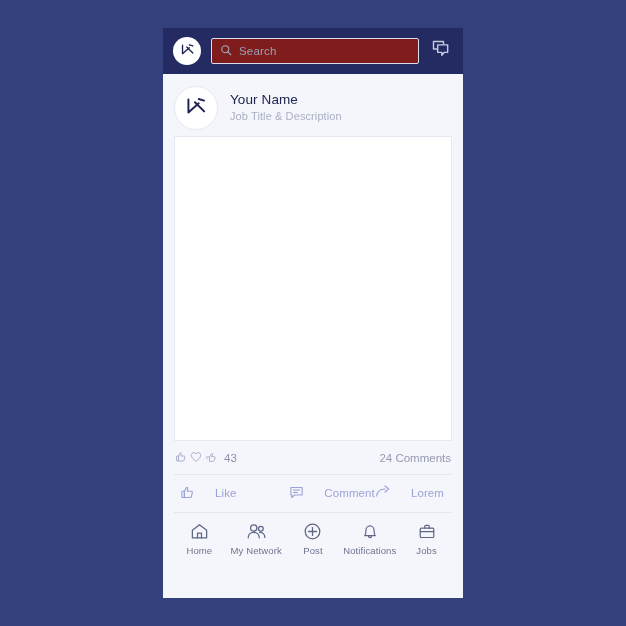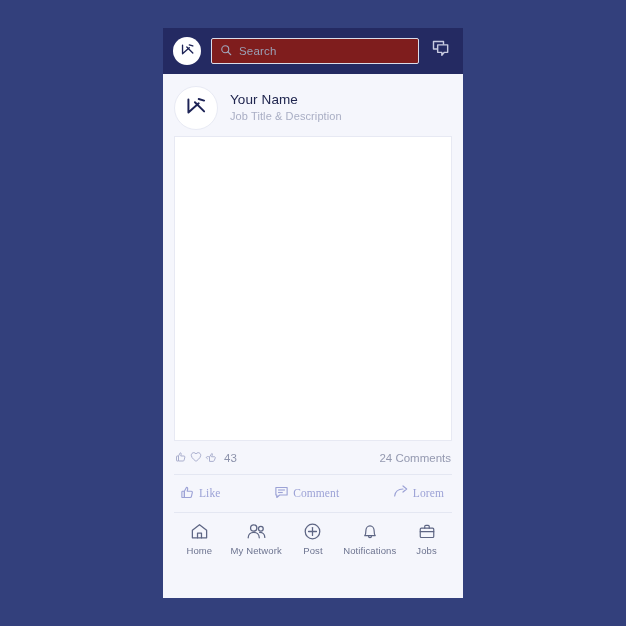--- a/index.html
+++ b/index.html
@@ -156,28 +156,27 @@
 
   
   #actions-row {
     display: flex;
     align-items: center;
     padding: 9px 2px 10px 2px;
   }
   .action-item {
     display: flex;
     align-items: center;
-    gap: 4px;
+    gap: 20px;
     font-size: 11.5px;
     color: #9ca2d6;
     letter-spacing: .1px;
-    font-family: Liberation Serif, serif;
   }
   #action-like   { flex: 0 0 auto; margin-left: 4px; }
-  #action-comment{ flex: 1 1 auto; justify-content: center; }
+  #action-comment{ flex: 1 1 auto; justify-content: flex-end; }
   #action-share  { flex: 0 0 auto; margin-right: 6px; }
 
   
   #bottom-nav {
     display: flex;
     align-items: flex-start;
     justify-content: space-between;
     padding: 8px 8px 0 8px;
     box-sizing: border-box;
     background: #f5f6fc;

